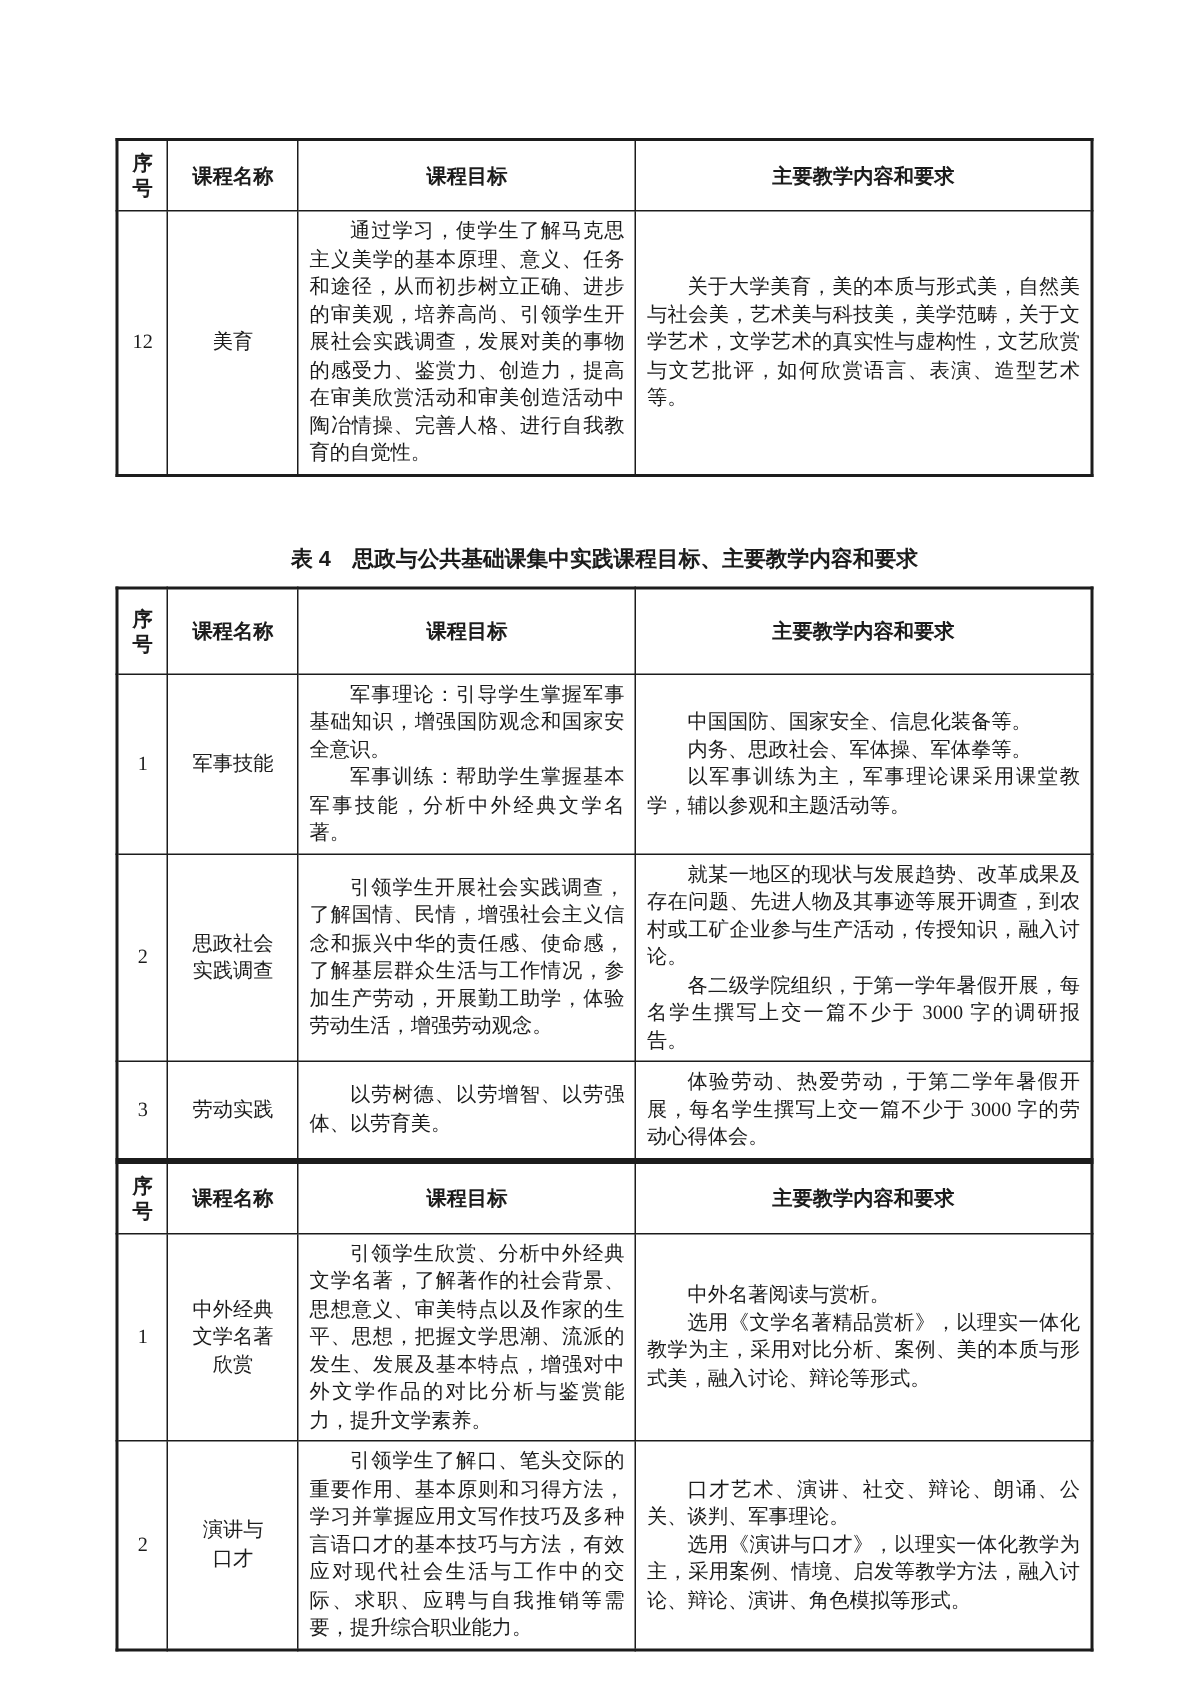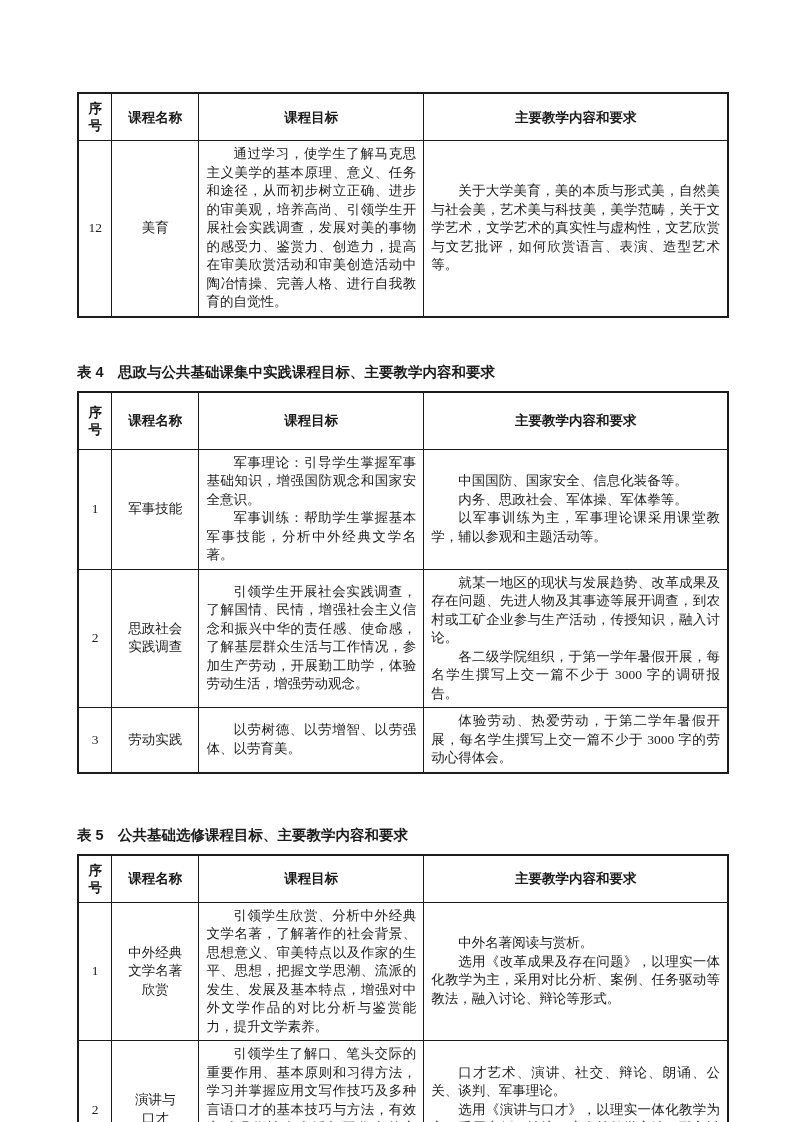--- a/index.html
+++ b/index.html
@@ -59,20 +59,21 @@
     text-align: justify;
   }
   td.cell-paras p {
     margin: 0;
     text-indent: 2em;
   }
   .tbl-title {
     font-family: "Liberation Sans", "DejaVu Sans", sans-serif;
     font-weight: bold;
     font-size: 14.5px;
+    text-align: center;
     margin: 0 0 9px 0;
   }
   .mt-first   { margin-top: 92px; }
   .mt-title4  { margin-top: 45px; }
   .mt-title5  { margin-top: 52px; }
 </style>
 </head>
 <body>
 
 <div class="sheet">
@@ -156,21 +157,20 @@
           <td class="cell-paras">
               <p>以劳树德、以劳增智、以劳强体、以劳育美。</p>
             </td>
           <td class="cell-paras">
               <p>体验劳动、热爱劳动，于第二学年暑假开展，每名学生撰写上交一篇不少于 3000 字的劳动心得体会。</p>
             </td>
         </tr>
       </tbody>
     </table>
 
-    <h2 class="tbl-title mt-title5">表 5　公共基础选修课程目标、主要教学内容和要求</h2>
     <table class="doc-table">
       <colgroup>
         <col style="width:5.2%">
           <col style="width:13.4%">
           <col style="width:34.6%">
           <col style="width:46.8%">
       </colgroup>
       <thead>
         <tr>
           <th>序
@@ -184,21 +184,21 @@
         <tr>
           <td class="cell-center">1</td>
           <td class="cell-center">中外经典
 文学名著
 欣赏</td>
           <td class="cell-paras">
               <p>引领学生欣赏、分析中外经典文学名著，了解著作的社会背景、思想意义、审美特点以及作家的生平、思想，把握文学思潮、流派的发生、发展及基本特点，增强对中外文学作品的对比分析与鉴赏能力，提升文学素养。</p>
             </td>
           <td class="cell-paras">
               <p>中外名著阅读与赏析。</p>
-              <p>选用《改革成果及存在问题》，以理实一体化教学为主，采用对比分析、案例、任务驱动等教法，融入讨论、辩论等形式。</p>
+              <p>选用《文学名著精品赏析》，以理实一体化教学为主，采用对比分析、案例、美的本质与形式美，融入讨论、辩论等形式。</p>
             </td>
         </tr>
         <tr>
           <td class="cell-center">2</td>
           <td class="cell-center">演讲与
 口才</td>
           <td class="cell-paras">
               <p>引领学生了解口、笔头交际的重要作用、基本原则和习得方法，学习并掌握应用文写作技巧及多种言语口才的基本技巧与方法，有效应对现代社会生活与工作中的交际、求职、应聘与自我推销等需要，提升综合职业能力。</p>
             </td>
           <td class="cell-paras">

